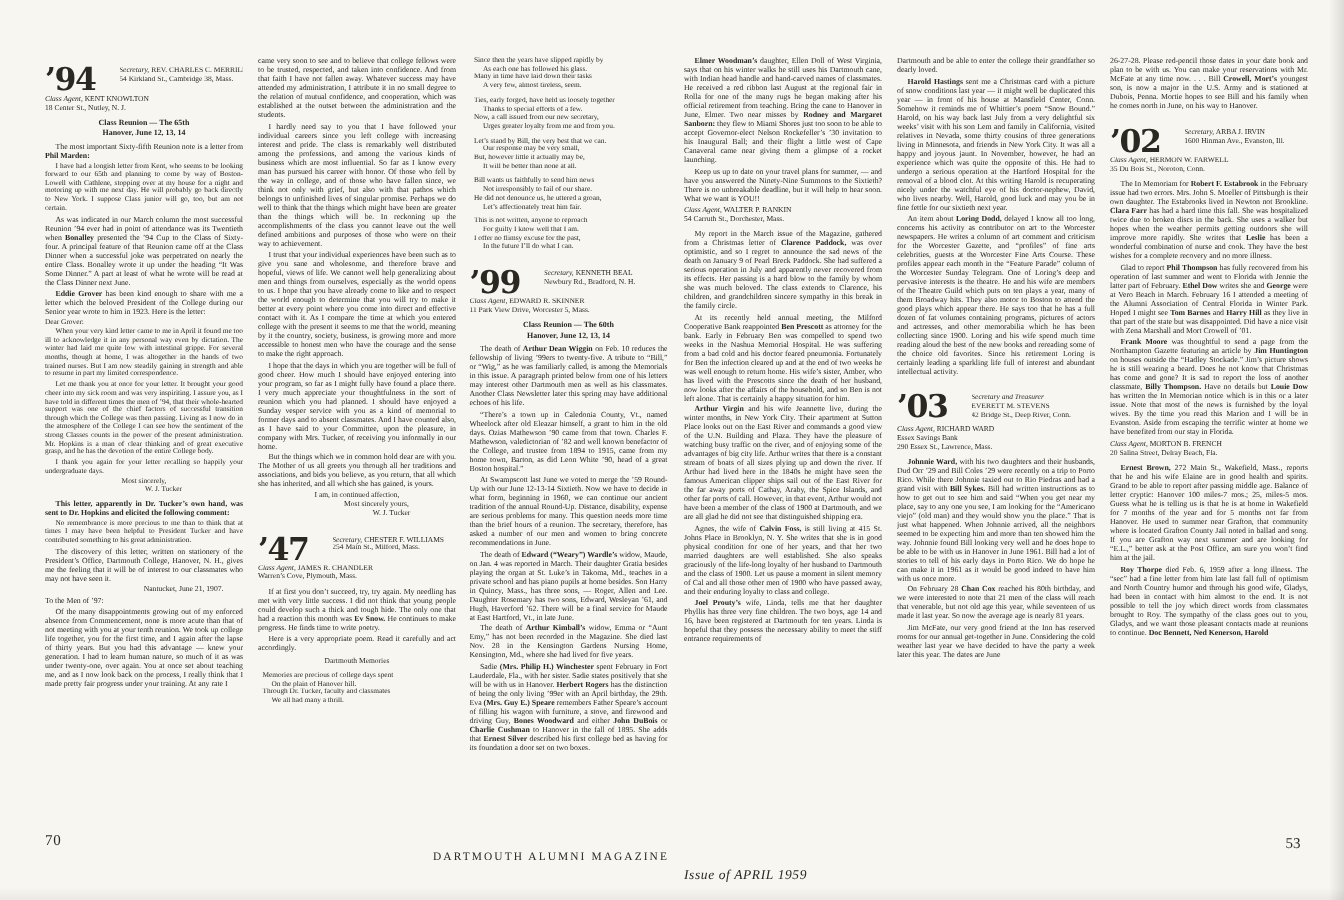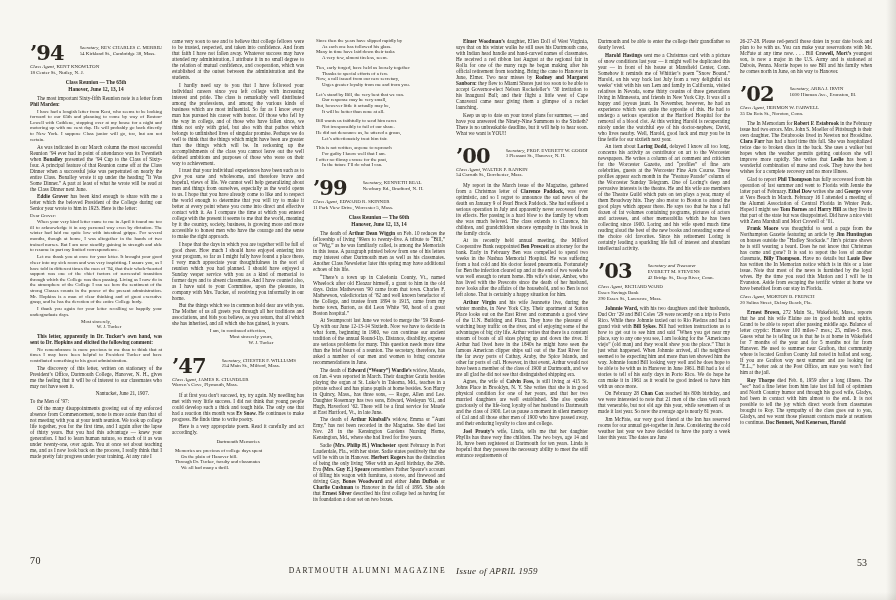--- a/index.html
+++ b/index.html
@@ -39,21 +39,21 @@
   .sig.sm .sigl{font-size:4.9px;line-height:5.6px}
   .poemtitle{text-align:center;font-size:5px;line-height:6px;margin:4px 0 2.5px}
   .stanza{margin:0 0 4px;text-align:left}
   .pline{font-size:4.9px;line-height:5.7px;padding-left:3px;white-space:nowrap;overflow:hidden}
   .pindent{padding-left:9px}
   b{font-weight:bold}
   i{font-style:italic}
   .footer-item{position:absolute;white-space:nowrap}
   #pn-left{left:30px;top:555px;font-size:10px;letter-spacing:.5px}
   #mag-title{right:450px;top:566px;font-size:7.6px;letter-spacing:1.4px}
-  #issue-line{left:456px;top:566px;font-size:9px;font-style:italic;letter-spacing:.4px}
+  #issue-line{left:456px;top:578px;font-size:9px;font-style:italic;letter-spacing:.4px}
   #pn-right{left:857px;top:557px;font-size:10px}
   .edge-r{position:absolute;right:0;top:0;width:10px;height:600px;
     background:linear-gradient(to right,rgba(0,0,0,0),rgba(115,110,100,.20));}
   .edge-b{position:absolute;left:0;top:592px;width:896px;height:8px;
     background:linear-gradient(to bottom,rgba(0,0,0,0),rgba(115,110,100,.10));}
 </style>
 </head>
 <body>
 
 <div class="spread">
@@ -173,27 +173,20 @@
       <p class="p">The death of <b>Arthur Dean Wiggin</b> on Feb. 10 reduces the fellowship of living ’99ers to twenty-five. A tribute to “Bill,” or “Wig,” as he was familiarly called, is among the Memorials in this issue. A paragraph printed below from one of his letters may interest other Dartmouth men as well as his classmates. Another Class Newsletter later this spring may have additional echoes of his life.</p>
       <p class="p">“There’s a town up in Caledonia County, Vt., named Wheelock after old Eleazar himself, a grant to him in the old days. Ozias Mathewson ’90 came from that town. Charles F. Mathewson, valedictorian of ’82 and well known benefactor of the College, and trustee from 1894 to 1915, came from my home town, Barton, as did Leon White ’90, head of a great Boston hospital.”</p>
       <p class="p">At Swampscott last June we voted to merge the ’59 Round-Up with our June 12-13-14 Sixtieth. Now we have to decide in what form, beginning in 1960, we can continue our ancient tradition of the annual Round-Up. Distance, disability, expense are serious problems for many. This question needs more time than the brief hours of a reunion. The secretary, therefore, has asked a number of our men and women to bring concrete recommendations in June.</p>
       <p class="p">The death of <b>Edward (“Weary”) Wardle’s</b> widow, Maude, on Jan. 4 was reported in March. Their daughter Gratia besides playing the organ at St. Luke’s in Takoma, Md., teaches in a private school and has piano pupils at home besides. Son Harry in Quincy, Mass., has three sons, — Roger, Allen and Lee. Daughter Rosemary has two sons, Edward, Wesleyan ’61, and Hugh, Haverford ’62. There will be a final service for Maude at East Hartford, Vt., in late June.</p>
       <p class="p">The death of <b>Arthur Kimball’s</b> widow, Emma or “Aunt Emy,” has not been recorded in the Magazine. She died last Nov. 28 in the Kensington Gardens Nursing Home, Kensington, Md., where she had lived for five years.</p>
       <p class="p">Sadie <b>(Mrs. Philip H.) Winchester</b> spent February in Fort Lauderdale, Fla., with her sister. Sadie states positively that she will be with us in Hanover. <b>Herbert Rogers</b> has the distinction of being the only living ’99er with an April birthday, the 29th. Eva <b>(Mrs. Guy E.) Speare</b> remembers Father Speare’s account of filling his wagon with furniture, a stove, and firewood and driving Guy, <b>Bones Woodward</b> and either <b>John DuBois</b> or <b>Charlie Cushman</b> to Hanover in the fall of 1895. She adds that <b>Ernest Silver</b> described his first college bed as having for its foundation a door set on two boxes.</p>
     </div>
   <div class="col" style="left:456px">
       <p class="p"><b>Elmer Woodman’s</b> daughter, Ellen Doll of West Virginia, says that on his winter walks he still uses his Dartmouth cane, with Indian head handle and hand-carved names of classmates. He received a red ribbon last August at the regional fair in Rolla for one of the many rugs he began making after his official retirement from teaching. Bring the cane to Hanover in June, Elmer. Two near misses by <b>Rodney and Margaret Sanborn:</b> they flew to Miami Shores just too soon to be able to accept Governor-elect Nelson Rockefeller’s ’30 invitation to his Inaugural Ball; and their flight a little west of Cape Canaveral came near giving them a glimpse of a rocket launching.</p>
       <p class="p">Keep us up to date on your travel plans for summer, — and have you answered the Ninety-Nine Summons to the Sixtieth? There is no unbreakable deadline, but it will help to hear soon. What we want is YOU!!</p>
-      <div class="sec-head">
-        <div class="year">’00</div>
-        <div class="sec-info">
-          <div class="sec-line"><i>Secretary,</i> PROF. EVERETT W. GOODHUE</div>
-          <div class="sec-line">3 Pleasant St., Hanover, N. H.</div>
-        </div>
-      </div>
       <div class="agent">
         <div class="agent-line"><i>Class Agent,</i> WALTER P. RANKIN</div>
         <div class="agent-line">54 Carruth St., Dorchester, Mass.</div>
       </div>
       <p class="p">My report in the March issue of the Magazine, gathered from a Christmas letter of <b>Clarence Paddock,</b> was over optimistic, and so I regret to announce the sad news of the death on January 9 of Pearl Breck Paddock. She had suffered a serious operation in July and apparently never recovered from its effects. Her passing is a hard blow to the family by whom she was much beloved. The class extends to Clarence, his children, and grandchildren sincere sympathy in this break in the family circle.</p>
       <p class="p">At its recently held annual meeting, the Milford Cooperative Bank reappointed <b>Ben Prescott</b> as attorney for the bank. Early in February Ben was compelled to spend two weeks in the Nashua Memorial Hospital. He was suffering from a bad cold and his doctor feared pneumonia. Fortunately for Ben the infection cleared up and at the end of two weeks he was well enough to return home. His wife’s sister, Amber, who has lived with the Prescotts since the death of her husband, now looks after the affairs of the household, and so Ben is not left alone. That is certainly a happy situation for him.</p>
       <p class="p"><b>Arthur Virgin</b> and his wife Jeannette live, during the winter months, in New York City. Their apartment at Sutton Place looks out on the East River and commands a good view of the U.N. Building and Plaza. They have the pleasure of watching busy traffic on the river, and of enjoying some of the advantages of big city life. Arthur writes that there is a constant stream of boats of all sizes plying up and down the river. If Arthur had lived here in the 1840s he might have seen the famous American clipper ships sail out of the East River for the far away ports of Cathay, Araby, the Spice Islands, and other far ports of call. However, in that event, Arthur would not have been a member of the class of 1900 at Dartmouth, and we are all glad he did not see that distinguished shipping era.</p>
       <p class="p">Agnes, the wife of <b>Calvin Foss,</b> is still living at 415 St. Johns Place in Brooklyn, N. Y. She writes that she is in good physical condition for one of her years, and that her two married daughters are well established. She also speaks graciously of the life-long loyalty of her husband to Dartmouth and the class of 1900. Let us pause a moment in silent memory of Cal and all those other men of 1900 who have passed away, and their enduring loyalty to class and college.</p>
       <p class="p"><b>Joel Prouty’s</b> wife, Linda, tells me that her daughter Phyllis has three very fine children. The two boys, age 14 and 16, have been registered at Dartmouth for ten years. Linda is hopeful that they possess the necessary ability to meet the stiff entrance requirements of</p>
     </div>

